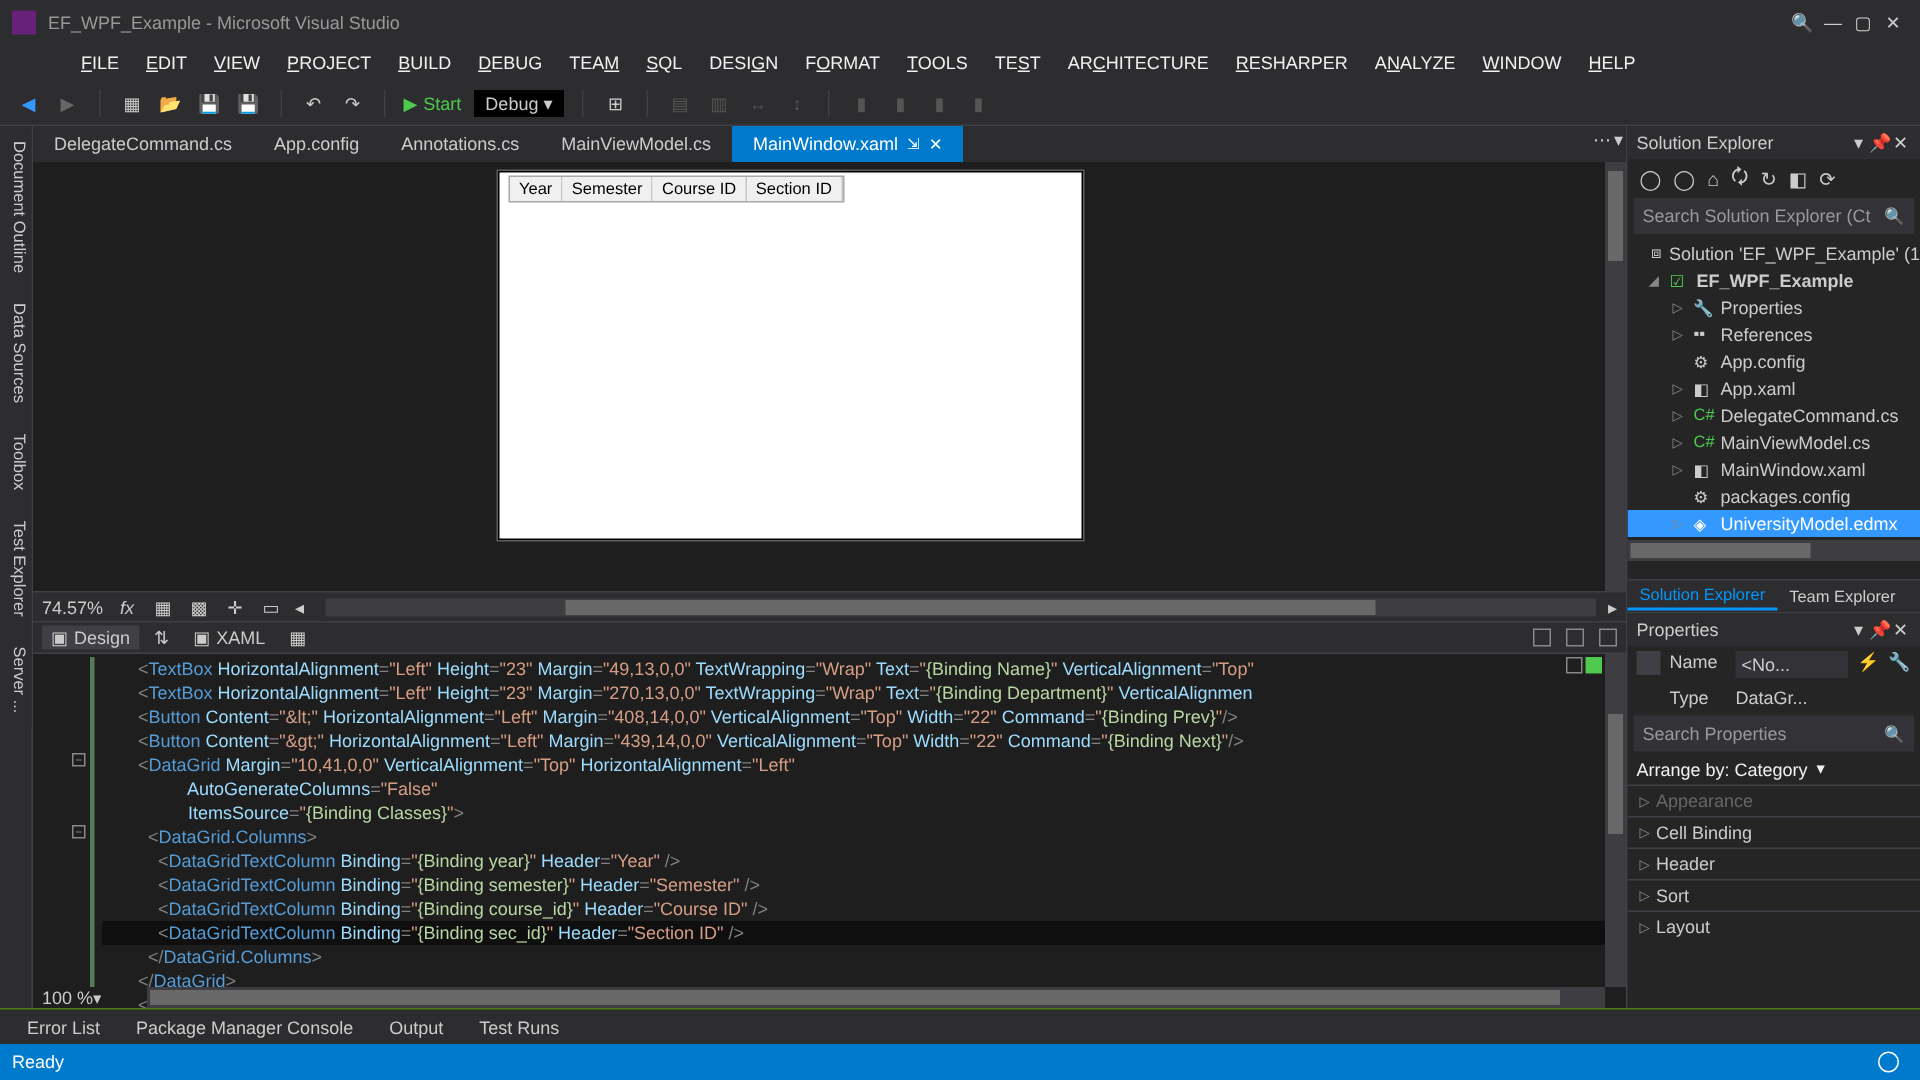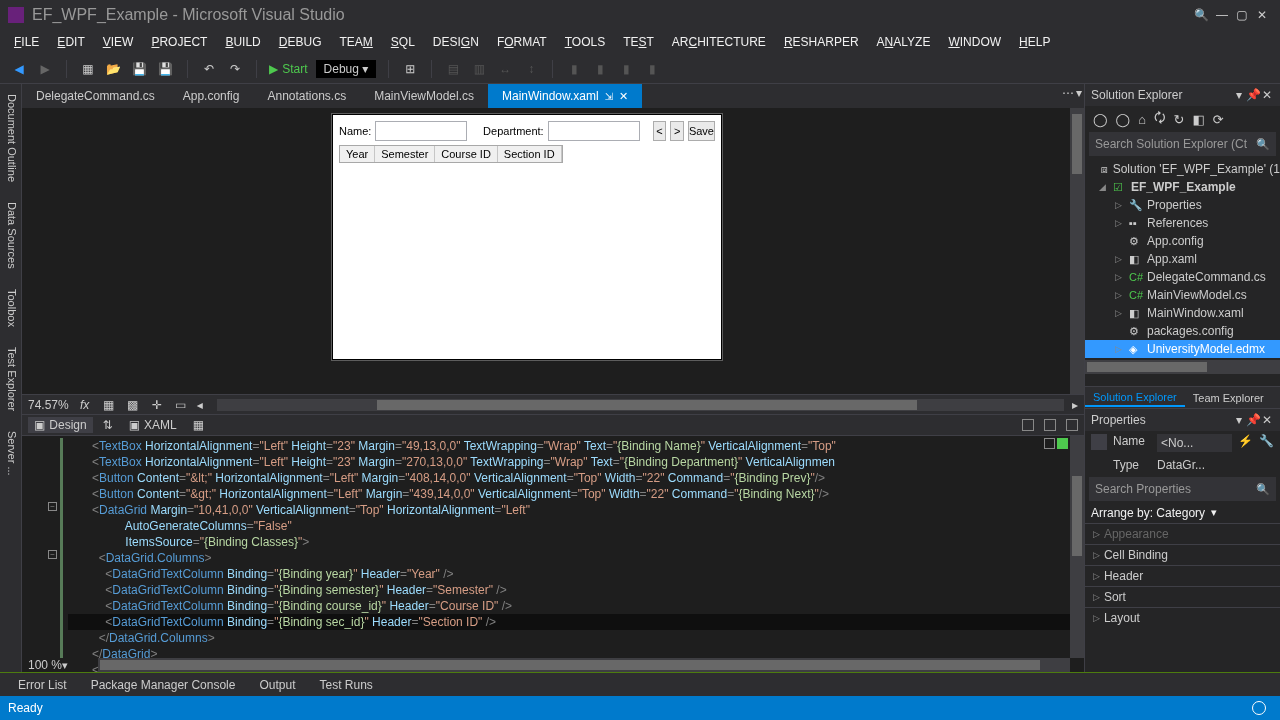--- a/index.html
+++ b/index.html
@@ -1,22 +1,22 @@
 <!DOCTYPE html>
 <html><head>
 <meta charset="utf-8">
 <style>
 * { margin:0; padding:0; box-sizing:border-box; font-family:"Segoe UI",sans-serif; font-size:12px; }
 body { background:#2d2d30; color:#f1f1f1; width:1280px; height:720px; overflow:hidden; position:relative; }
 .titlebar { height:30px; background:#2d2d30; display:flex; align-items:center; padding:0 8px; }
 .titlebar .logo { width:16px; height:16px; background:#68217a; margin-right:8px; }
-.titlebar .title { color:#999; font-size:16px; flex:1; }
+.titlebar .title { color:#999; font-size:12px; flex:1; }
 .titlebar .quick { width:200px; height:20px; background:#333337; color:#999; padding:2px 6px; margin-right:12px; font-size:11px; }
 .titlebar .wctl { width:20px; text-align:center; color:#ccc; cursor:pointer; }
-.menubar { height:24px; background:#2d2d30; display:flex; align-items:center; padding:0 6px; gap:2px; }
+.menubar { height:24px; background:#2d2d30; display:flex; align-items:center; padding:0 6px; gap:2px;margin-left:40px; }
 .menubar .mi { padding:2px 8px; color:#f1f1f1; cursor:pointer; font-size:12px; }
 .menubar .mi .ul { text-decoration:underline; }
 .toolbar { height:30px; background:#2d2d30; border-bottom:1px solid #3f3f46; display:flex; align-items:center; padding:0 10px; gap:8px; }
 .toolbar .tb { width:18px; height:18px; display:flex; align-items:center; justify-content:center; color:#ccc; cursor:pointer; }
 .toolbar .sep { width:1px; height:18px; background:#3f3f46; margin:0 4px; }
 .toolbar .start { color:#4ec94e; display:flex; align-items:center; gap:4px; cursor:pointer; }
 .toolbar .debug { background:#000000; padding:2px 8px; color:#ccc; cursor:pointer; }
 .body { display:flex; height:calc(100% - 30px - 24px - 30px - 24px - 24px); }
 .leftrail { width:22px; background:#2d2d30; border-right:1px solid #3f3f46; display:flex; flex-direction:column; }
 .leftrail .tab { writing-mode:vertical-rl; padding:10px 3px; color:#ccc; background:#2d2d30; cursor:pointer; font-size:11px; }
@@ -178,31 +178,20 @@
           <span class="close">✕</span>
         </div>
       <div class="trail">
           <span>⋯</span> 
           <span>▾</span>
         </div>
     </div>
 
     <div class="designer">
       <div class="canvas">
-        <div class="row">
-          <label>Name:</label>
-          <input type="text" style="width: 92px;">
-          <div style="width:12px"></div>
-          <label>Department:</label>
-          <input type="text" style="width: 92px;">
-          <div style="width:8px"></div>
-          <button style="width:20px">&lt;</button>
-          <button style="width:20px">&gt;</button>
-          <button style="width:38px">Save</button>
-        </div>
         <div class="grid">
           <div class="hd">Year</div>
           <div class="hd">Semester</div>
           <div class="hd">Course ID</div>
           <div class="hd">Section ID</div>
         </div>
       </div>
       <div class="vscroll">
           <div class="thumb"></div>
         </div>

